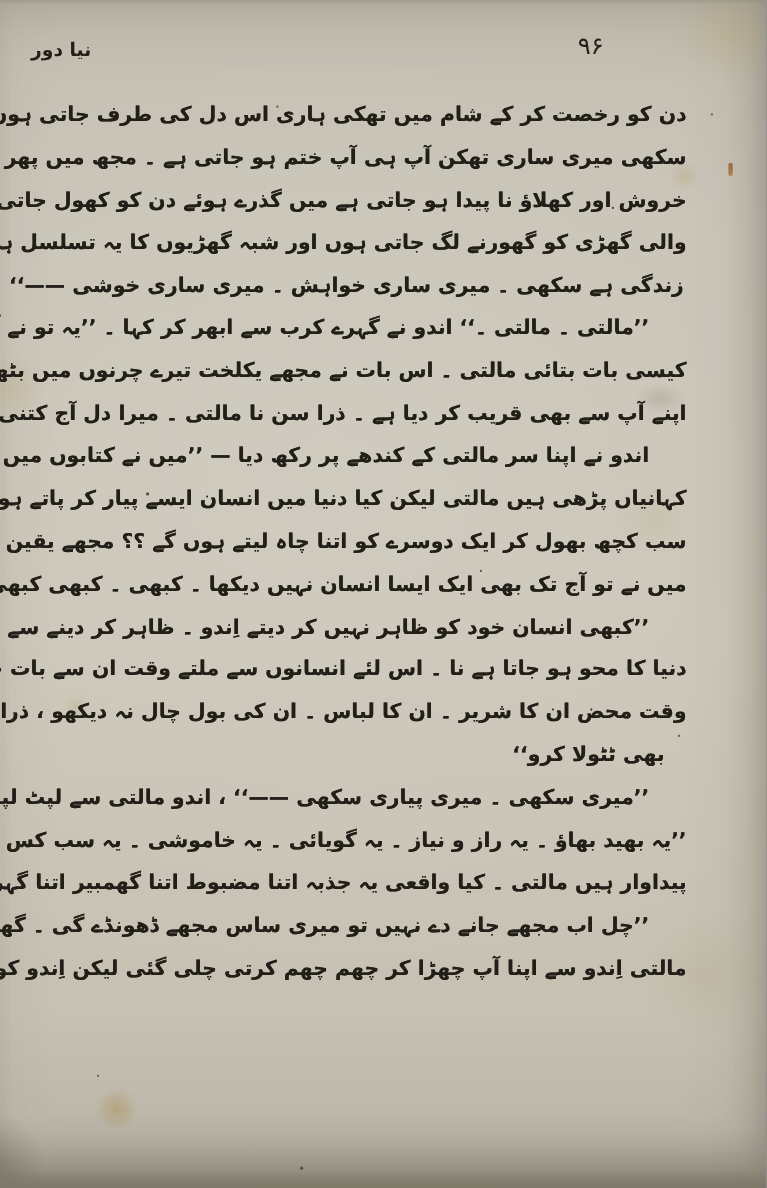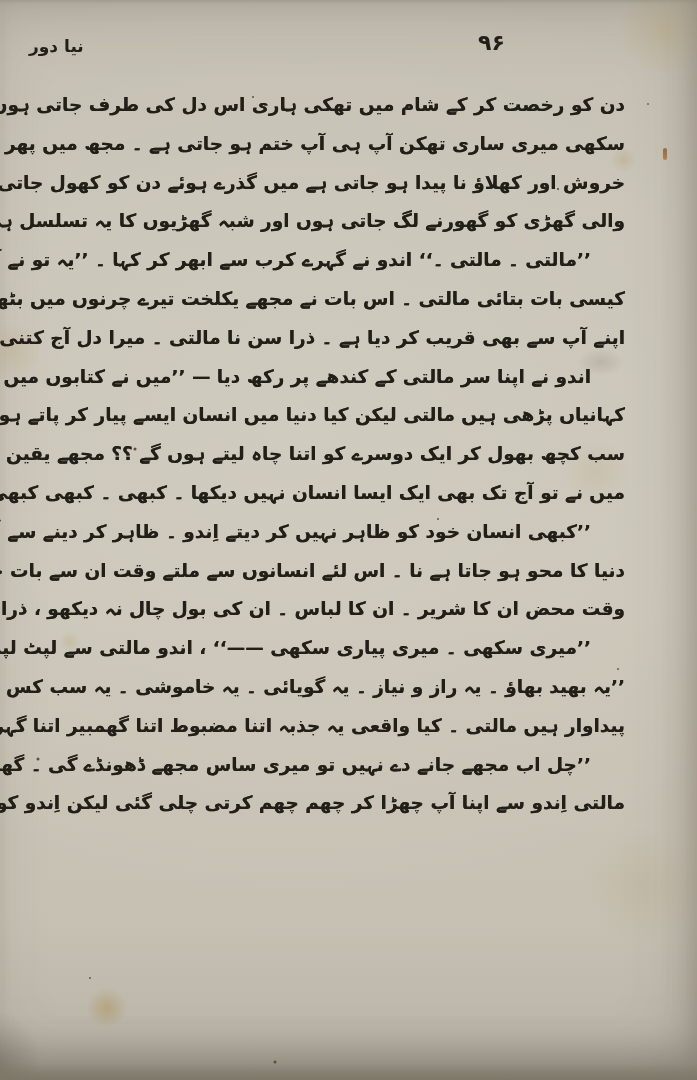--- a/index.html
+++ b/index.html
@@ -36,21 +36,21 @@
       radial-gradient(circle 11px at 96px 642px, rgba(164,128,48,0.16), rgba(164,128,48,0) 100%),
       radial-gradient(circle 50px at 18px 1060px, rgba(80,74,60,0.30), rgba(80,74,60,0) 100%);}
   .speck{position:absolute;left:583px;top:188px;width:2px;height:2px;border-radius:50%;background:#4a443a;
     box-shadow: -423px 260px 0 0.5px #55503f, -305px -92px 0 0 #5a5446, 37px 915px 0 0.5px #4a443a,
       -468px 789px 0 0 #5f594a, -283px 873px 0 0.5px #56513f, 90px -85px 0 0 #6a6450,
       -120px 330px 0 0 #5d5746, -520px 570px 0 0.5px #545040, 60px 480px 0 0 #635d4b;}
   .rust{position:absolute;left:689px;top:148px;width:4px;height:12px;border-radius:2px;
     background:linear-gradient(180deg,#8a5524,#a9743d);opacity:.8;}
   
   .hdr-title{position:absolute;left:55px;top:36px;font-size:17px;font-weight:bold;direction:rtl;}
-  .hdr-num{position:absolute;left:504px;top:30px;font-size:22px;font-weight:bold;direction:rtl;letter-spacing:2px;}
+  .hdr-num{position:absolute;left:552px;top:30px;font-size:22px;font-weight:normal;direction:rtl;letter-spacing:2px;}
   
   .textblock{position:absolute;top:86px;left:35px;right:72px;direction:rtl;}
   .line{height:38.8px;line-height:38.8px;font-size:18.5px;font-weight:bold;
     white-space:nowrap;text-align:right;letter-spacing:0.2px;
     text-shadow:0 0 0.6px rgba(34,30,24,0.8);}
   .line.end-left{text-align:left;}
   .line.indent{text-indent:34px;}
   .line.short-mid{padding-left:0;text-indent:20px;}
 </style>
 </head>
@@ -63,30 +63,32 @@
   <div class="rust"></div>
 
   <div class="hdr-title">نیا دور</div>
   <div class="hdr-num">۹۶</div>
 
   <div class="textblock">
     <div class="line">دن کو رخصت کر کے شام میں تھکی ہاری اس دل کی طرف جاتی ہوں نا تو ہنس کے کہتی ہوں</div>
     <div class="line">سکھی میری ساری تھکن آپ ہی آپ ختم ہو جاتی ہے ۔ مجھ میں پھر پہاڑی چشموں کا جوش و</div>
     <div class="line">خروش اور کھلاؤ نا پیدا ہو جاتی ہے میں گذرے ہوئے دن کو کھول جاتی ہوں ۔ آنے</div>
     <div class="line">والی گھڑی کو گھورنے لگ جاتی ہوں اور شبہ گھڑیوں کا یہ تسلسل ہی میری ساری</div>
+    <div class="line end-left">زندگی ہے سکھی ۔ میری ساری خواہش ۔ میری ساری خوشی ——‘‘</div>
     <div class="line indent">’’مالتی ۔ مالتی ۔‘‘ اندو نے گہرے کرب سے ابھر کر کہا ۔ ’’یہ تو نے آج مجھے</div>
     <div class="line">کیسی بات بتائی مالتی ۔ اس بات نے مجھے یکلخت تیرے چرنوں میں بٹھا دیا ہے بلکہ</div>
     <div class="line">اپنے آپ سے بھی قریب کر دیا ہے ۔ ذرا سن نا مالتی ۔ میرا دل آج کتنی الگ طرح سے</div>
     <div class="line indent">اندو نے اپنا سر مالتی کے کندھے پر رکھ دیا — ’’میں نے کتابوں میں پیار کی</div>
     <div class="line">کہانیاں پڑھی ہیں مالتی لیکن کیا دنیا میں انسان ایسے پیار کر پاتے ہوں گے ۔</div>
     <div class="line">سب کچھ بھول کر ایک دوسرے کو اتنا چاہ لیتے ہوں گے ؟؟ مجھے یقین نہیں آتا مالتی ۔</div>
     <div class="line">میں نے تو آج تک بھی ایک ایسا انسان نہیں دیکھا ۔ کبھی ۔ کبھی کبھی ——‘‘</div>
     <div class="line indent">’’کبھی انسان خود کو ظاہر نہیں کر دیتے اِندو ۔ ظاہر کر دینے سے اُن کا وہ حصہ</div>
     <div class="line">دنیا کا محو ہو جاتا ہے نا ۔ اس لئے انسانوں سے ملتے وقت ان سے بات چیت کرتے</div>
     <div class="line">وقت محض ان کا شریر ۔ ان کا لباس ۔ ان کی بول چال نہ دیکھو ، ذرا ان کا ذہن</div>
+    <div class="line short-mid">بھی ٹٹولا کرو‘‘</div>
     <div class="line indent">’’میری سکھی ۔ میری پیاری سکھی ——‘‘ ، اندو مالتی سے لپٹ لپٹ گئی ۔</div>
     <div class="line">’’یہ بھید بھاؤ ۔ یہ راز و نیاز ۔ یہ گویائی ۔ یہ خاموشی ۔ یہ سب کس جذبے کی</div>
     <div class="line">پیداوار ہیں مالتی ۔ کیا واقعی یہ جذبہ اتنا مضبوط اتنا گھمبیر اتنا گہرا اور وشال ہے‘‘</div>
     <div class="line indent">’’چل اب مجھے جانے دے نہیں تو میری ساس مجھے ڈھونڈے گی ۔ گھر گھر</div>
     <div class="line">مالتی اِندو سے اپنا آپ چھڑا کر چھم چھم کرتی چلی گئی لیکن اِندو کو ایک بالکل</div>
   </div>
 
   <div class="edge-left"></div>
   <div class="edge-bottom"></div>
   <div class="edge-top"></div>

